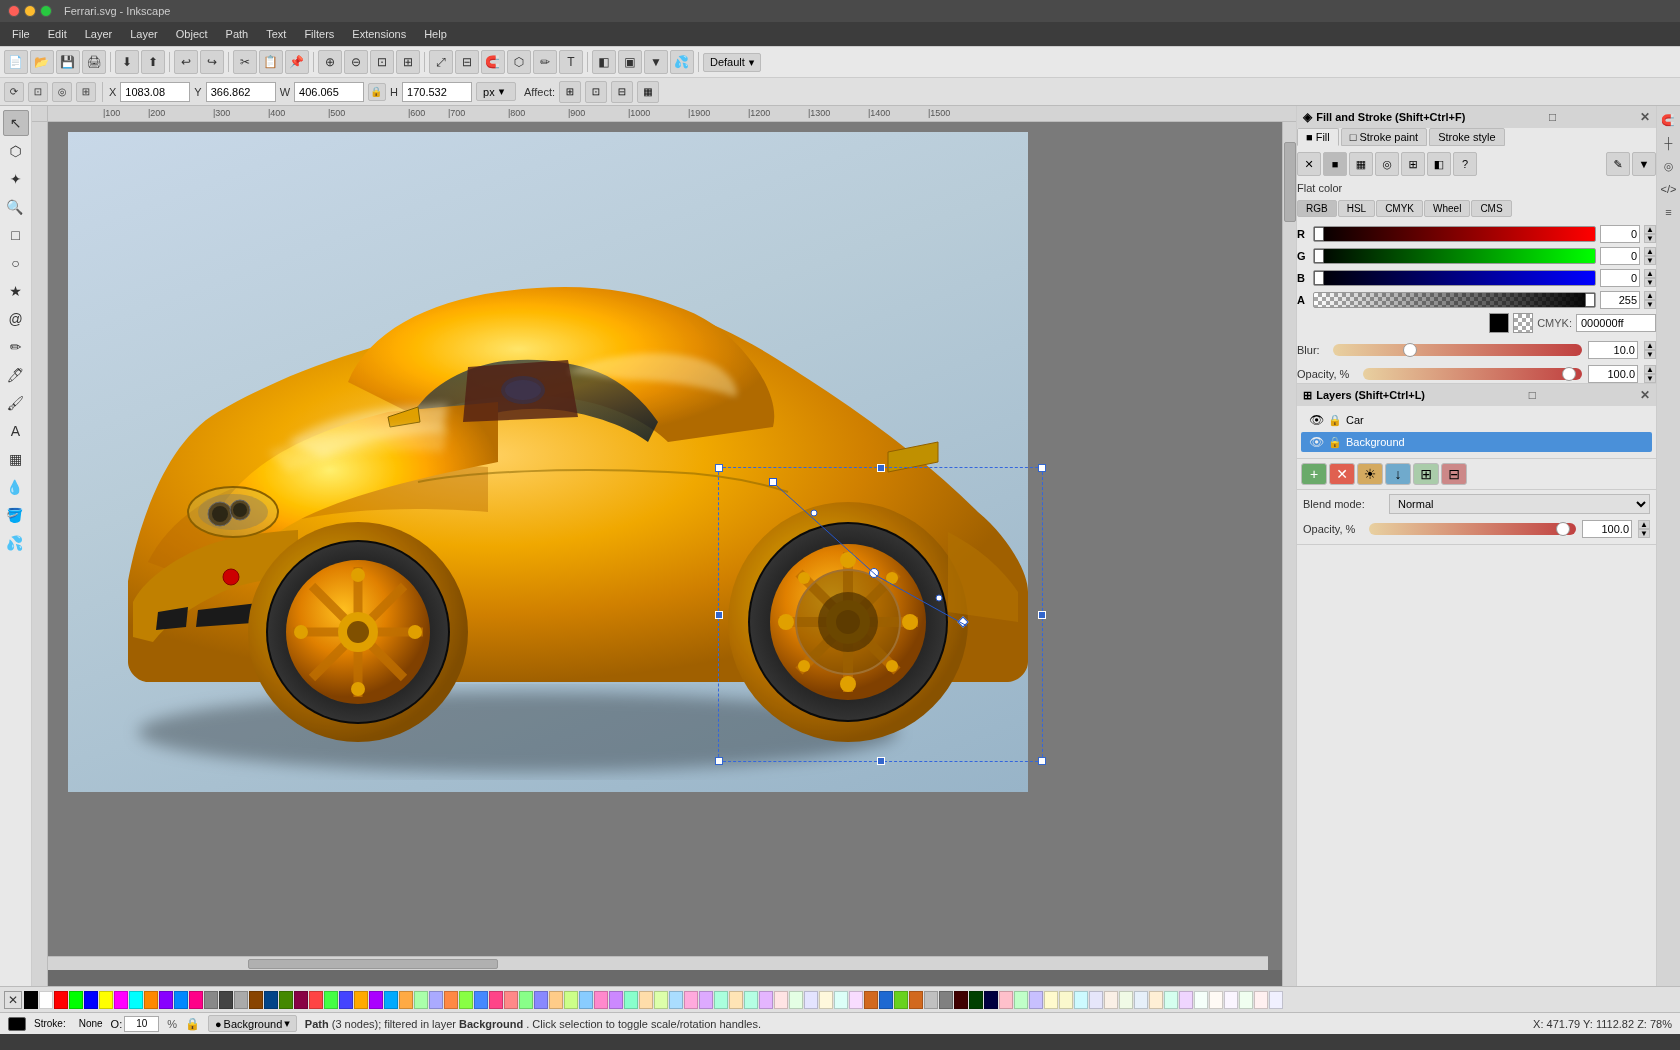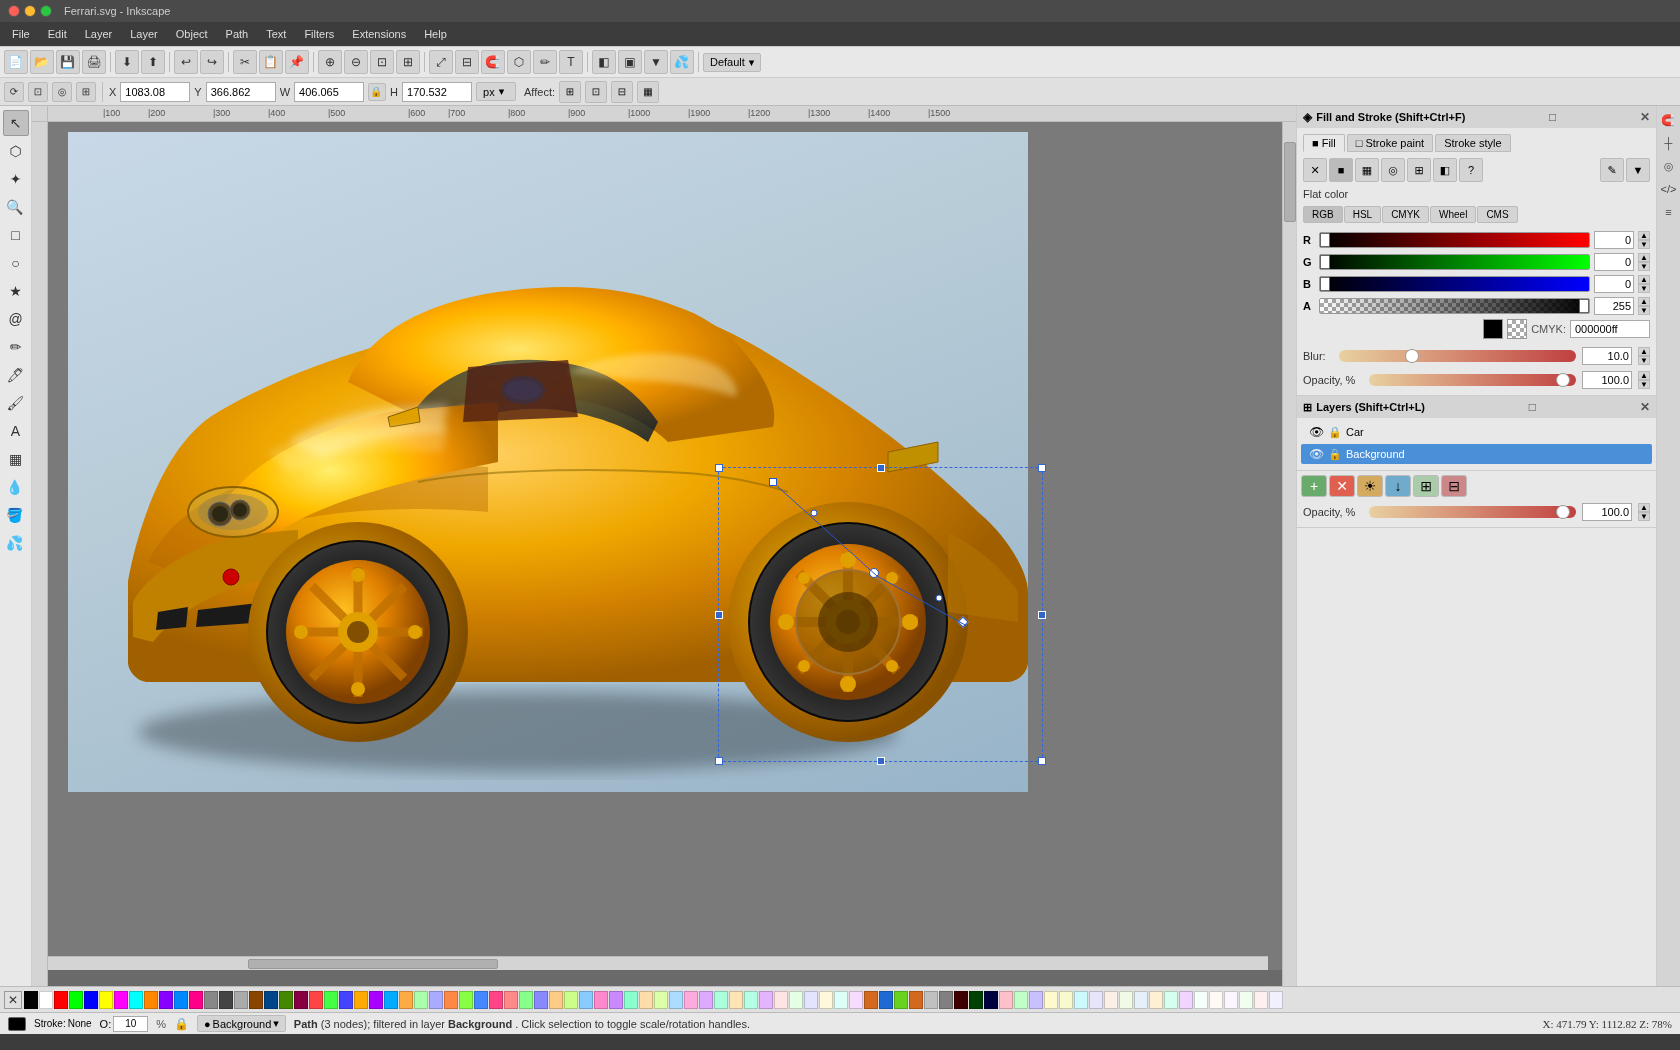--- a/index.html
+++ b/index.html
@@ -197,21 +197,20 @@
       align-items: center;
       padding: 0 6px;
       gap: 4px;
       font-size: 11px;
       font-weight: bold;
     }
     .panel-header-close { margin-left: auto; cursor: pointer; font-size: 12px; color: #555; }
 
     
     #fill-stroke-panel {
-      padding: 6px;
       border-radius: 25px;
     }
     .fs-tabs {
       display: flex; gap: 2px; margin-bottom: 6px;
     }
     .fs-tab {
       padding: 2px 8px;
       background: #d4d4d4;
       border: 1px solid #bbb;
       border-radius: 2px 2px 0 0;
@@ -423,21 +422,21 @@
       background: #d4d4d4;
       border: 1px solid #bbb;
       border-radius: 2px;
       padding: 1px 6px;
       font-size: 11px;
       cursor: pointer;
       display: flex; align-items: center; gap: 2px;
     }
     .status-text { font-size: 11px; color: #333; }
     .status-bold { font-weight: bold; }
-    .status-coords { margin-left: auto; font-size: 11px; color: #333; font-family: Liberation Serif, serif; }
+    .status-coords { margin-left: auto; font-size: 11px; color: #333; }
 
     
     #palette-bar {
       height: 26px;
       background: #e0e0e0;
       border-top: 1px solid #bbb;
       display: flex;
       align-items: center;
       padding: 2px 4px;
       overflow: hidden;
@@ -935,20 +934,29 @@
 
       <div class="layers-toolbar">
         <div class="layers-tb-btn" style="background:#6aaa6a;color:#fff;" title="Add layer">+</div>
         <div class="layers-tb-btn" style="background:#e06050;color:#fff;" title="Remove layer">✕</div>
         <div class="layers-tb-btn" style="background:#d4aa60;" title="Raise layer">☀</div>
         <div class="layers-tb-btn" style="background:#70aacc;" title="Lower layer">↓</div>
         <div class="layers-tb-btn" style="background:#aaccaa;" title="Duplicate">⊞</div>
         <div class="layers-tb-btn" style="background:#cc8888;" title="Merge">⊟</div>
       </div>
 
+      <div class="blend-row">
+        <span class="blend-label">Blend mode:</span>
+        <select class="blend-select">
+          <option>Normal</option>
+          <option>Multiply</option>
+          <option>Screen</option>
+          <option>Overlay</option>
+        </select>
+      </div>
 
       <div class="blend-opacity-row">
         <span style="font-size:11px;color:#333;width:60px;">Opacity, %</span>
         <div class="blend-opacity-slider" style="flex:1;height:12px;background:linear-gradient(to right,#e8d0a0,#c04040);border-radius:6px;position:relative;">
           <div class="slider-thumb-small" style="left:calc(100% - 20px);"></div>
         </div>
         <input class="opacity-input" value="100.0" type="text" style="width: 50px; height: 18px; border: 1px solid rgb(170, 170, 170); background: rgb(255, 255, 255); padding: 0px 2px; font-size: 11px; text-align: right;">
         <div class="channel-spin">
           <div class="spin-btn">▲</div>
           <div class="spin-btn">▼</div>
@@ -1053,21 +1061,21 @@
       <div class="swatch" title="#fffaf5" style="background: rgb(255, 250, 245);"></div>
       <div class="swatch" title="#faf5ff" style="background: rgb(250, 245, 255);"></div>
       <div class="swatch" title="#f0fff0" style="background: rgb(240, 255, 240);"></div>
       <div class="swatch" title="#fff0f0" style="background: rgb(255, 240, 240);"></div>
       <div class="swatch" title="#f0f0ff" style="background: rgb(240, 240, 255);"></div>
     </div>
 </div>
 
 <div id="statusbar">
   <div class="status-indicator" style="background:#000;border:1px solid #666;width:18px;height:14px;border-radius:2px;"></div>
-  <div style="display:flex;align-items:center;gap:2px;">
+  <div style="display:flex;align-items:center;gap:13px;">
     <span style="font-size:10px;">Stroke:</span>
     <span style="font-size:10px;">None</span>
   </div>
   <div class="status-o">
     <span>O:</span>
     <input class="status-input" value="10" type="text" style="">
   </div>
   <span style="font-size:11px;color:#555;">%</span>
   <div style="display:flex;align-items:center;gap:2px;">
     <span style="font-size:12px;">🔒</span>

